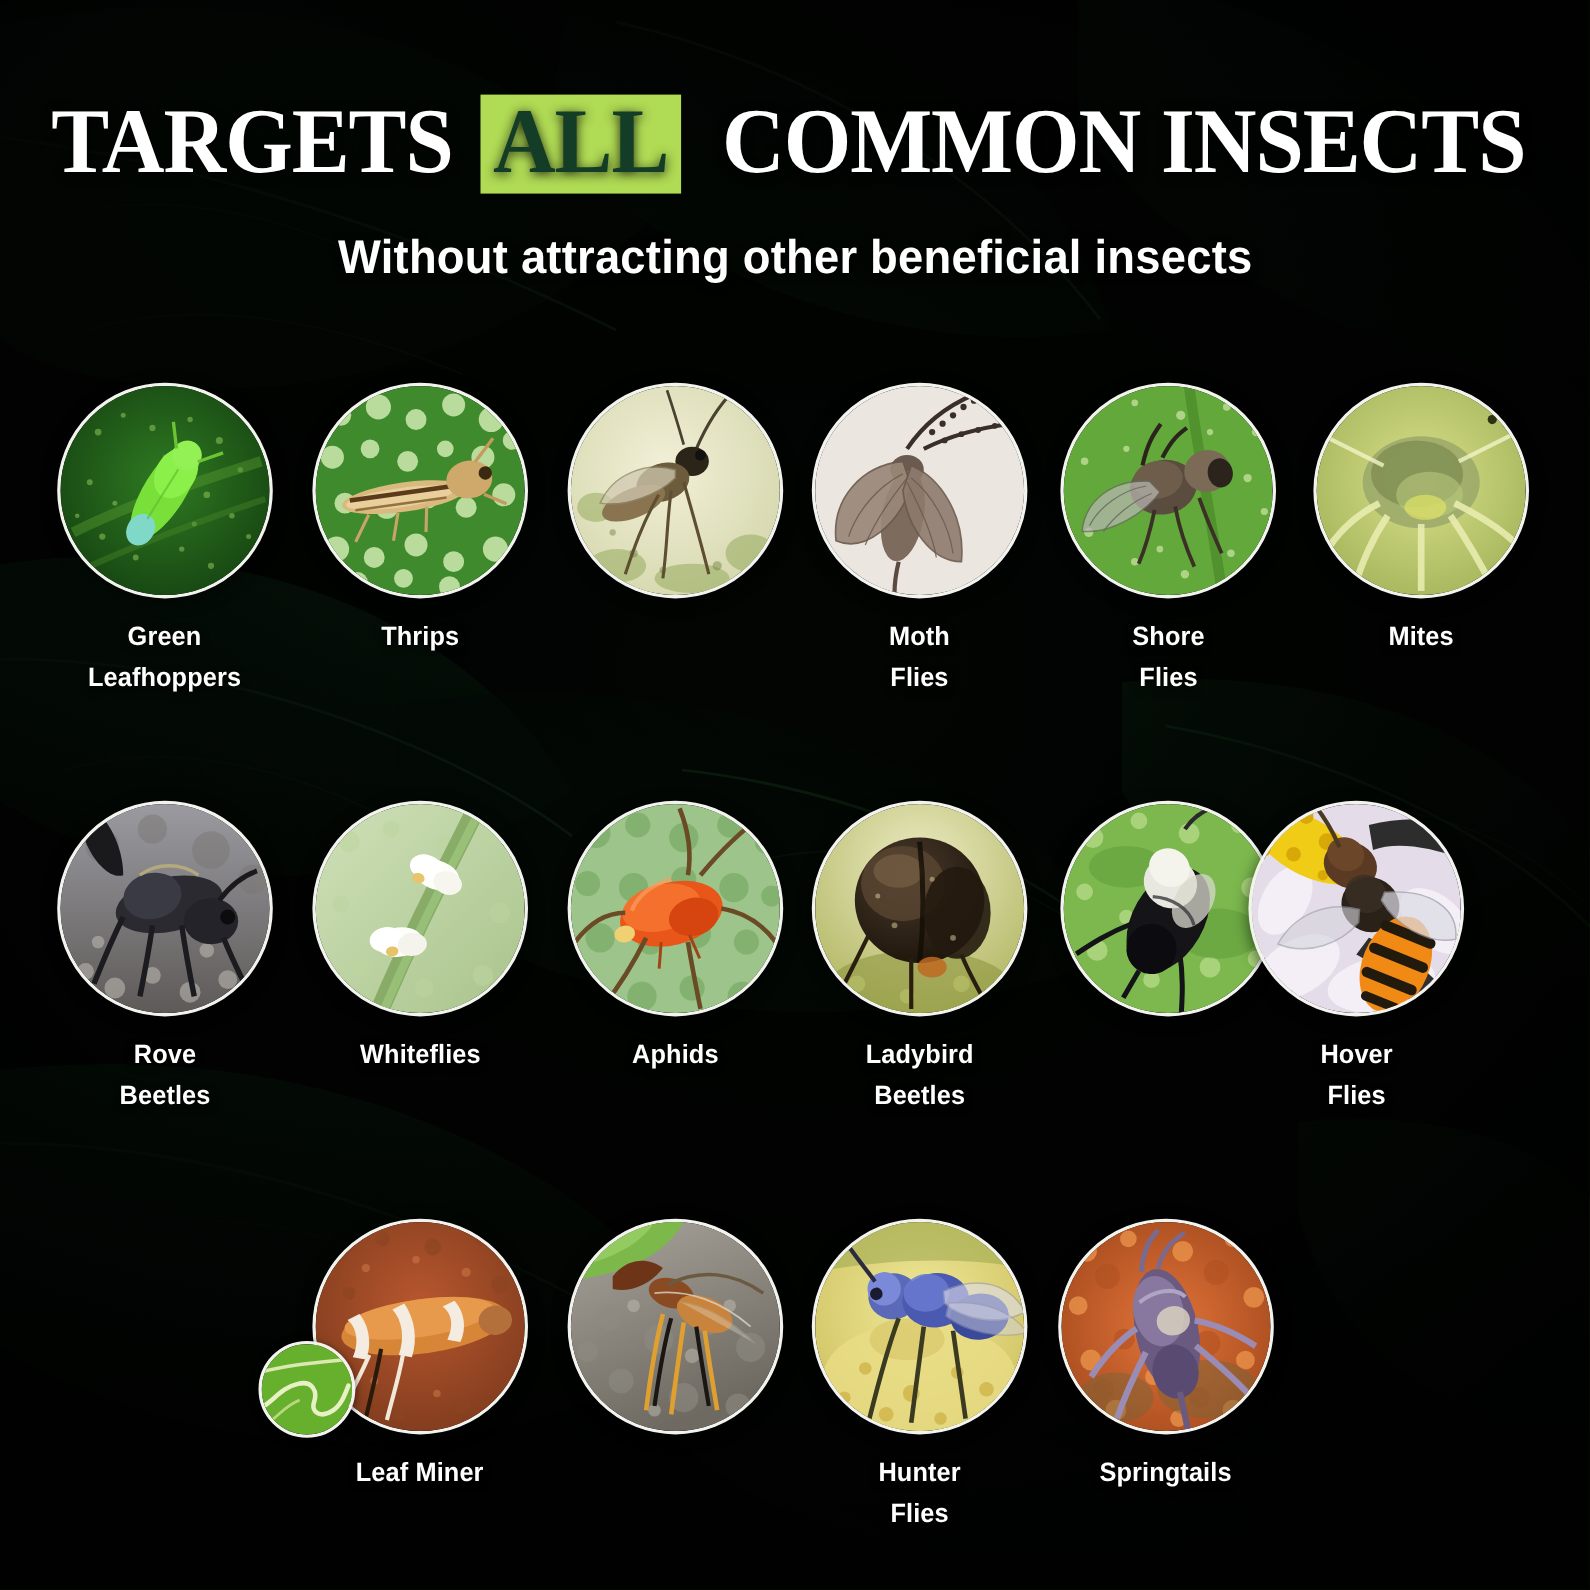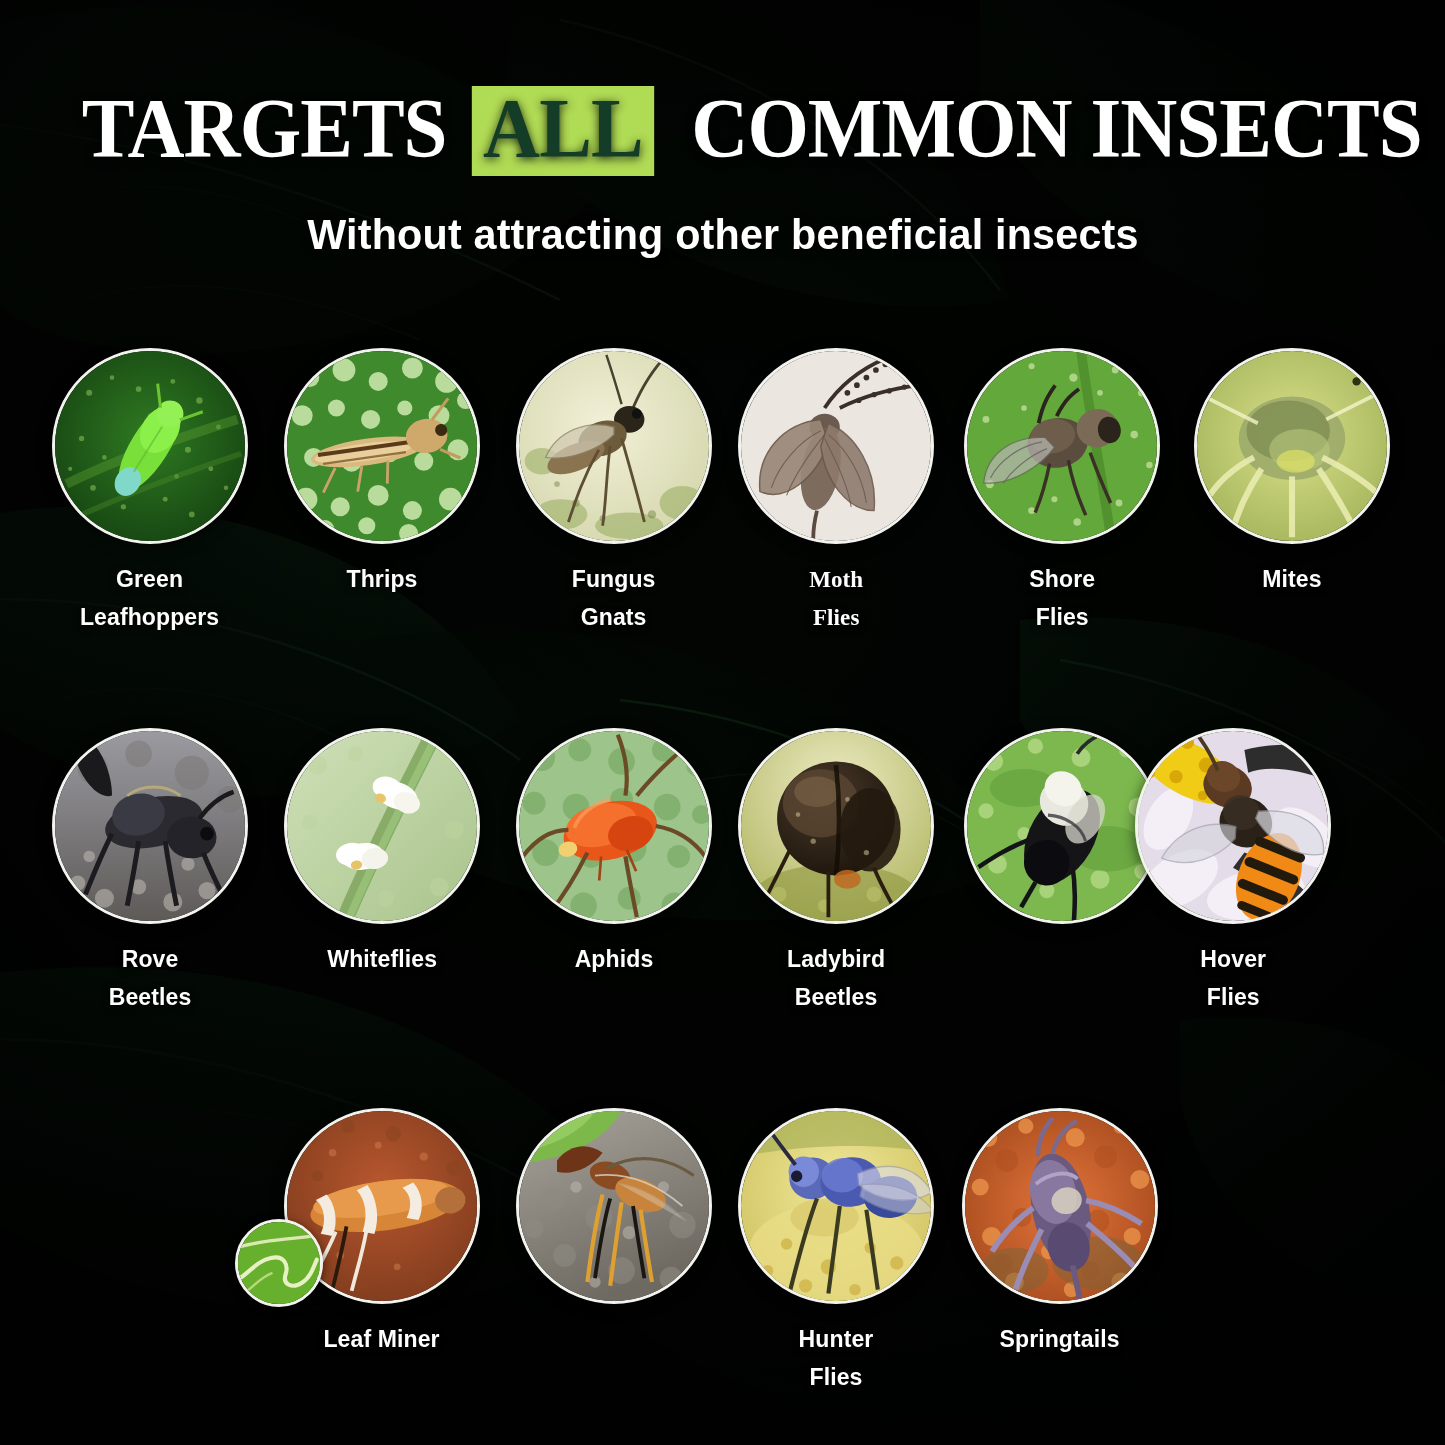--- a/index.html
+++ b/index.html
@@ -17,21 +17,21 @@
   #vignette {
     position:absolute; inset:0;
     background:
       radial-gradient(ellipse 70% 55% at 50% 42%, rgba(0,0,0,0.55) 0%, rgba(0,0,0,0.80) 55%, rgba(0,0,0,0.93) 100%);
     pointer-events:none;
   }
 
   
   #headline {
     position:absolute; top:84px; left:0; width:1445px;
-    text-align:right;
+    text-align:center;
     white-space:nowrap;
     font-family:"Liberation Serif", serif;
     font-weight:bold;
     font-size:84px;
     line-height:90px;
     color:#ffffff;
     letter-spacing:-1px;
     text-shadow:0 2px 10px rgba(0,0,0,0.85);
   }
   #headline .seg { display:inline-block; transform:scaleX(0.94); transform-origin:center; }
@@ -283,24 +283,22 @@
     <ellipse cx="44" cy="46" rx="13" ry="9" fill="#6d5c3c" transform="rotate(-18 44 46)"></ellipse>
     <ellipse cx="30" cy="56" rx="16" ry="7" fill="#8a7450" transform="rotate(-22 30 56)"></ellipse>
     <path d="M50,40 C36,36 20,42 14,56 C26,58 42,52 50,44 Z" fill="#cfc8b0" opacity="0.75" stroke="#8d8468" stroke-width="0.7"></path>
     <g stroke="#5e4f33" stroke-width="1.5" fill="none">
       <path d="M48,50 C46,64 46,78 44,92"></path>
             <path d="M42,52 C34,66 30,78 26,90"></path>
             <path d="M54,46 C58,60 62,74 66,90"></path>
     </g>
         </svg>
       </div>
-      <div class="caption"><span>Fungus
-Gnats</span></div>
-    </div>
-    <div class="cell" style="left: 736px; font-family: Liberation Serif, serif;">
+    </div>
+    <div class="cell" style="left: 736px;">
       <div class="circle">
     <svg viewBox="0 0 100 100">
           <rect width="100" height="100" fill="#ece6e0"></rect>
     <g stroke="#3a2e28" stroke-width="2" fill="none">
       <path d="M44,30 C52,18 62,10 76,4"></path>
             <path d="M52,30 C64,24 78,20 94,18"></path>
     </g>
     <g fill="#3a2e28">
       <circle cx="56" cy="22" r="1.5"></circle>
             <circle cx="61" cy="18" r="1.5"></circle>

